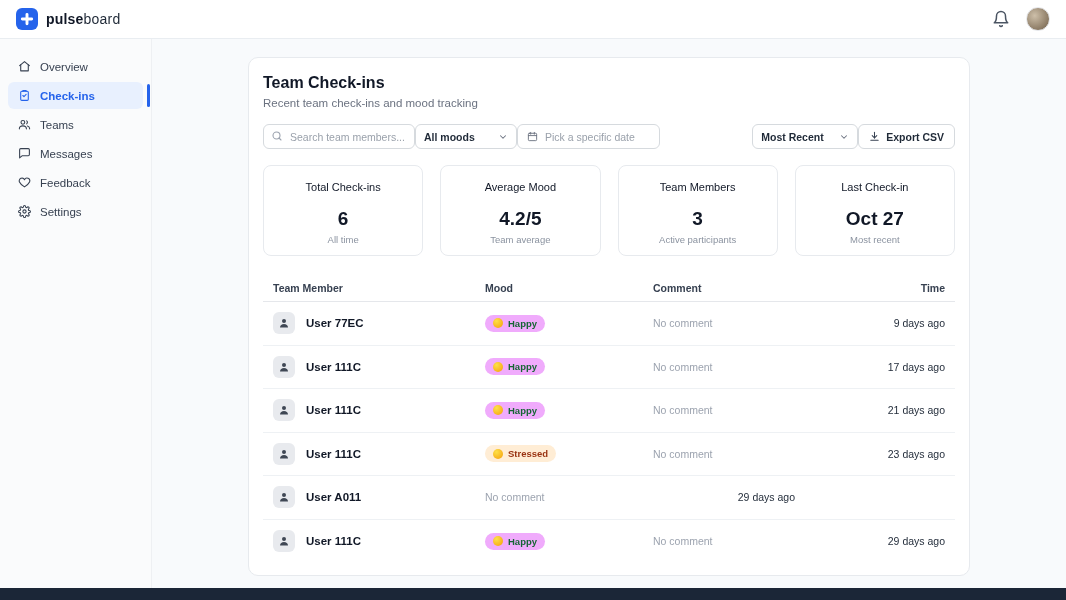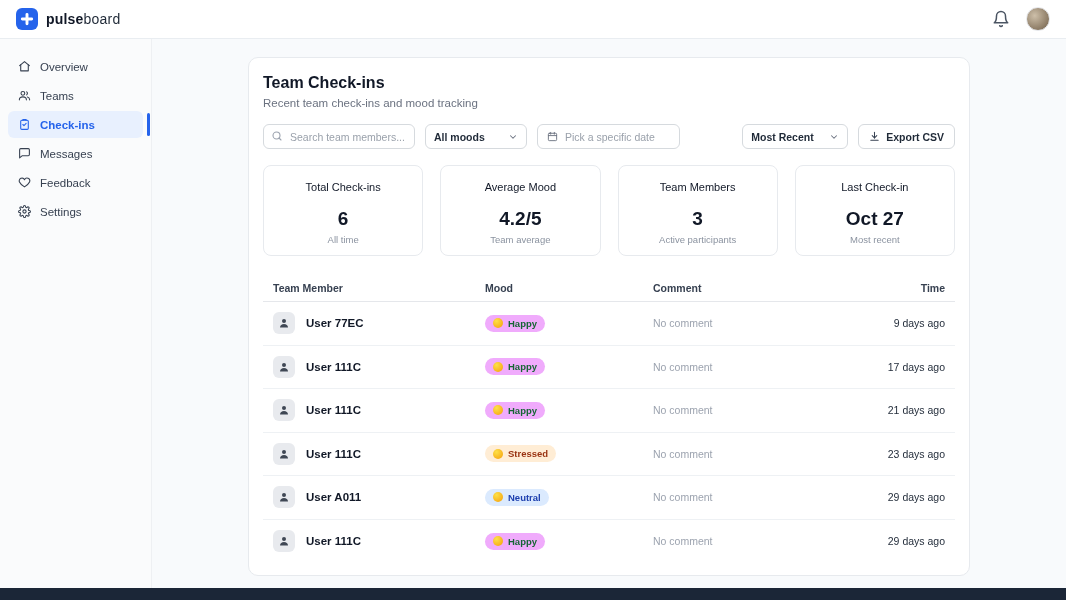--- a/index.html
+++ b/index.html
@@ -71,21 +71,21 @@
     margin: 18px auto 0 auto;
     background: #fff;
     border: 1px solid #e7eaee;
     border-radius: 10px;
     padding: 16px 14px 12px 14px;
   }
   .card-title { font-size: 16px; font-weight: 700; color: #111827; }
   .card-sub { font-size: 11.5px; color: #6b7280; margin-top: 5px; }
 
   
-  .filters { display: flex; align-items: center; gap: 10px; margin-top: 15px; }
+  .filters { display: flex; align-items: center; margin-top: 15px; }
   .search-wrap { position: relative; width: 152px; }
   .search-wrap svg { position: absolute; left: 8px; top: 6px; width: 12px; height: 12px; color: #9ca3af; }
   .search-input {
     width: 100%; height: 25px;
     border: 1px solid #d6dade; border-radius: 6px;
     padding: 0 8px 0 26px;
     font-size: 10.5px; font-family: "Liberation Sans", sans-serif;
     color: #111827; background: #fff;
   }
   .search-input::placeholder { color: #9aa1ab; }
@@ -187,36 +187,36 @@
 <div class="shell">
 
   <aside class="sidebar">
     <div class="nav-item">
       <svg viewBox="0 0 24 24" fill="none" stroke="currentColor" stroke-width="2" stroke-linecap="round" stroke-linejoin="round">
           <path d="M3 10.5 12 3l9 7.5"></path>
           <path d="M5 9v11h14V9"></path>
         </svg>
       <span>Overview</span>
     </div>
+    <div class="nav-item active">
+      <svg viewBox="0 0 24 24" fill="none" stroke="currentColor" stroke-width="2" stroke-linecap="round" stroke-linejoin="round">
+          <rect x="5" y="4" width="14" height="17" rx="2"></rect>
+          <path d="M9 4.5V3h6v1.5"></path>
+          <path d="M9 12l2 2 4-4"></path>
+        </svg>
+      <span>Check-ins</span>
+    </div>
     <div class="nav-item">
       <svg viewBox="0 0 24 24" fill="none" stroke="currentColor" stroke-width="2" stroke-linecap="round" stroke-linejoin="round">
           <circle cx="9" cy="8" r="3.5"></circle>
           <path d="M2.5 20c0-3.5 3-5.5 6.5-5.5s6.5 2 6.5 5.5"></path>
           <path d="M16 5.2a3.5 3.5 0 0 1 0 5.6"></path>
           <path d="M17.5 14.8c2.4.7 4 2.4 4 5.2"></path>
         </svg>
       <span>Teams</span>
-    </div>
-    <div class="nav-item active">
-      <svg viewBox="0 0 24 24" fill="none" stroke="currentColor" stroke-width="2" stroke-linecap="round" stroke-linejoin="round">
-          <rect x="5" y="4" width="14" height="17" rx="2"></rect>
-          <path d="M9 4.5V3h6v1.5"></path>
-          <path d="M9 12l2 2 4-4"></path>
-        </svg>
-      <span>Check-ins</span>
     </div>
     <div class="nav-item">
       <svg viewBox="0 0 24 24" fill="none" stroke="currentColor" stroke-width="2" stroke-linecap="round" stroke-linejoin="round">
           <path d="M21 14a2 2 0 0 1-2 2H8l-5 4V5a2 2 0 0 1 2-2h14a2 2 0 0 1 2 2z"></path>
         </svg>
       <span>Messages</span>
     </div>
     <div class="nav-item">
       <svg viewBox="0 0 24 24" fill="none" stroke="currentColor" stroke-width="2" stroke-linecap="round" stroke-linejoin="round">
           <path d="M12 20s-7.5-4.8-9.3-9A5 5 0 0 1 12 7a5 5 0 0 1 9.3 4c-1.8 4.2-9.3 9-9.3 9z"></path>
@@ -387,24 +387,20 @@
         <div class="trow">
           <div class="member-cell">
             <div class="member-avatar">
               <svg viewBox="0 0 24 24" fill="currentColor">
                   <circle cx="12" cy="8" r="4"></circle>
                   <path d="M4 21c0-4.4 3.6-7 8-7s8 2.6 8 7z"></path>
                 </svg>
             </div>
             <span class="member-name">User A011</span>
           </div>
-          <div><span class="badge" data-mood="neutral">
-                <span class="emoji-dot"></span>
-                <span>Neutral</span>
-              </span></div>
           <div class="comment-cell">No comment</div>
           <div class="time-cell">29 days ago</div>
         </div>
 
         <div class="trow">
           <div class="member-cell">
             <div class="member-avatar">
               <svg viewBox="0 0 24 24" fill="currentColor">
                   <circle cx="12" cy="8" r="4"></circle>
                   <path d="M4 21c0-4.4 3.6-7 8-7s8 2.6 8 7z"></path>

